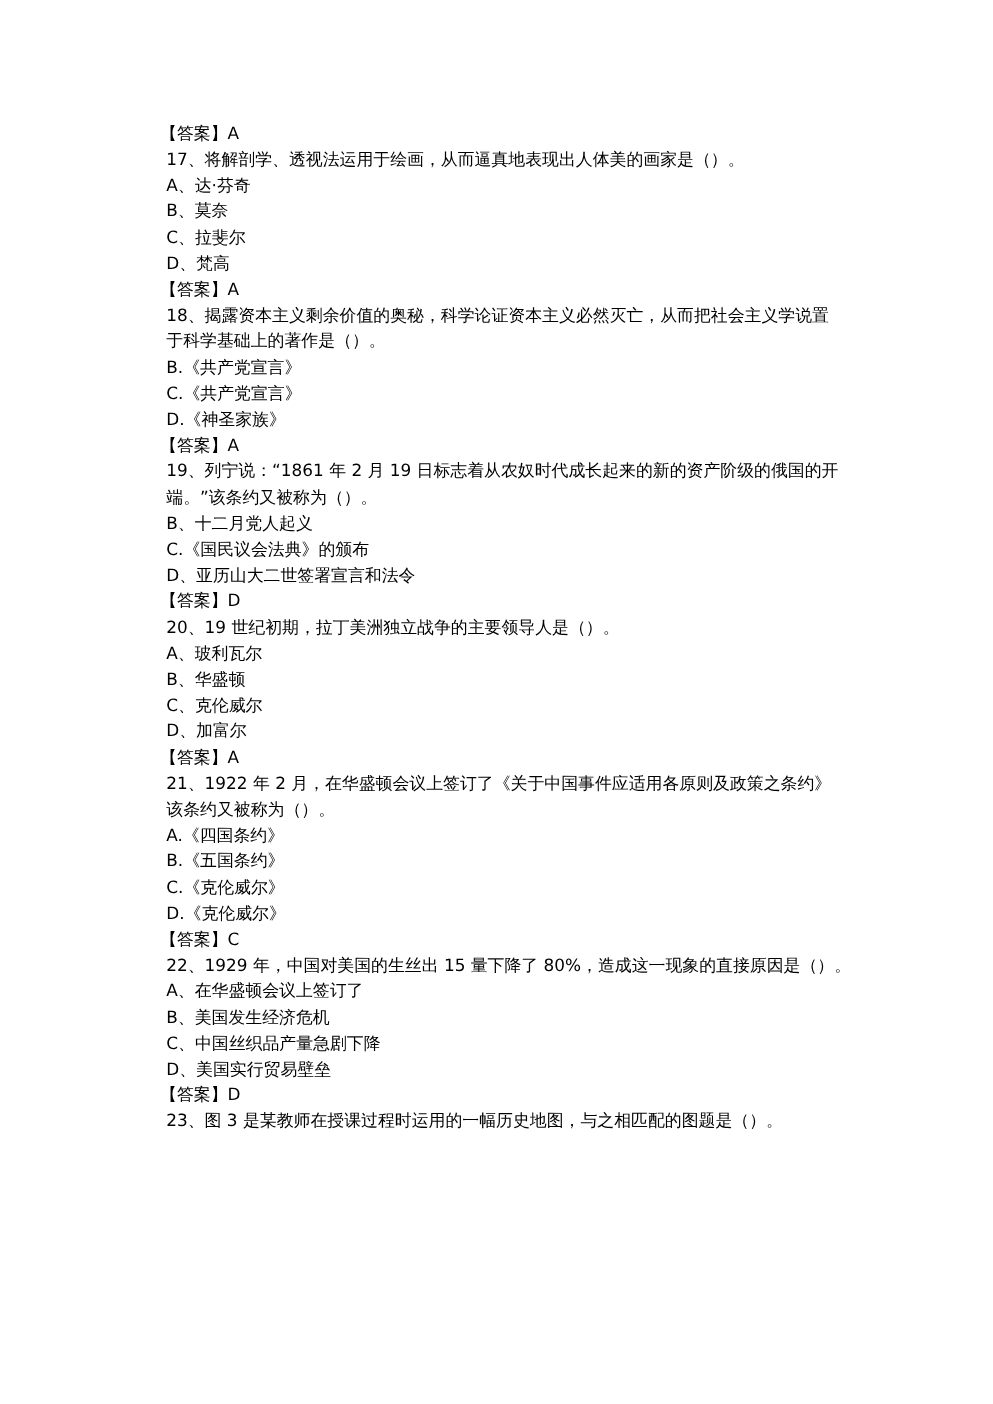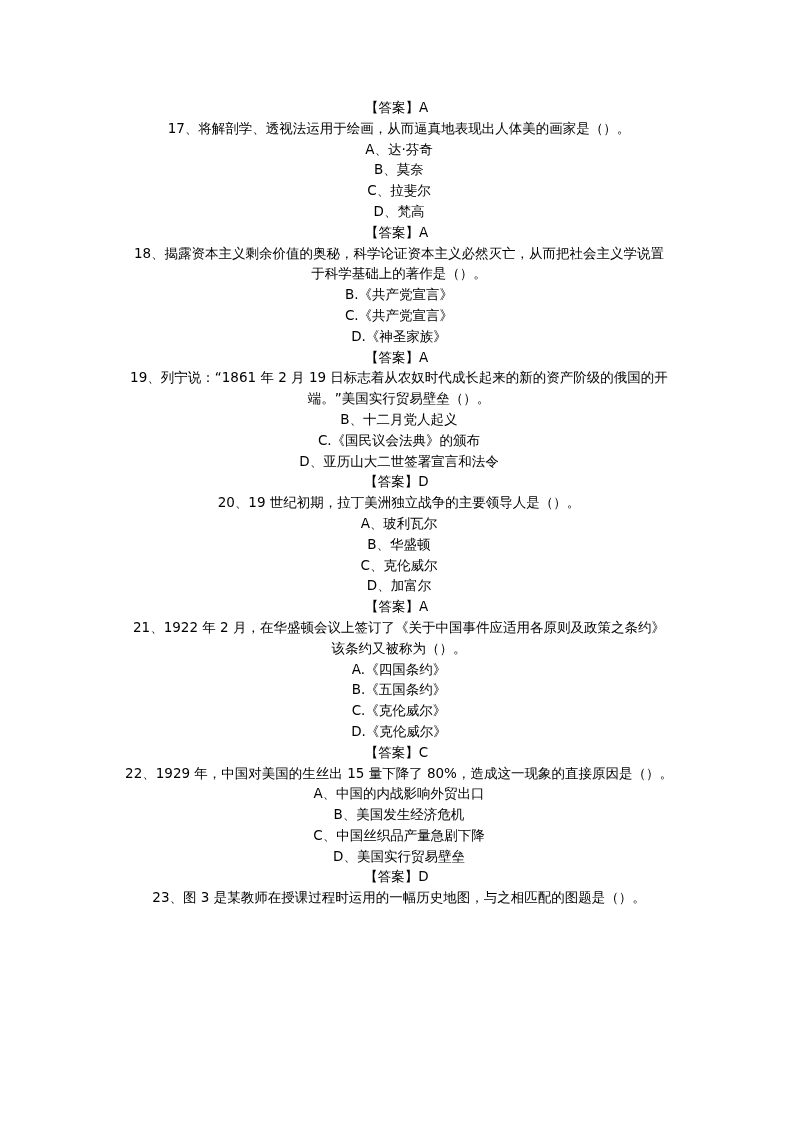--- a/index.html
+++ b/index.html
@@ -10,24 +10,23 @@
     body {
       width: 794px;
       height: 1123px;
       position: relative;
       overflow: hidden;
       font-family: "DejaVu Sans", "Liberation Sans", sans-serif;
       color: #000000;
     }
     .page {
       position: absolute;
-      left: 119px;
+      left: 133px;
       top: 97px;
       width: 560px;
-      text-align: center;
     }
     .line {
       font-size: 13.5px;
       line-height: 20.8px;
       height: 20.8px;
       white-space: nowrap;
       letter-spacing: 0;
     }
     .answer {
       margin-left: -5px;
@@ -53,21 +52,21 @@
     <div class="line">18、揭露资本主义剩余价值的奥秘，科学论证资本主义必然灭亡，从而把社会主义学说置</div>
     <div class="line">于科学基础上的著作是（）。</div>
     <div class="line">B.《共产党宣言》</div>
     <div class="line">C.《共产党宣言》</div>
     <div class="line">D.《神圣家族》</div>
     <div class="line answer">【答案】A</div>
   </div>
 
   <div class="qblock">
     <div class="line">19、列宁说：“1861 年 2 月 19 日标志着从农奴时代成长起来的新的资产阶级的俄国的开</div>
-    <div class="line">端。”美国实行贸易壁垒（）。</div>
+    <div class="line">端。”该条约又被称为（）。</div>
     <div class="line">B、十二月党人起义</div>
     <div class="line">C.《国民议会法典》的颁布</div>
     <div class="line">D、亚历山大二世签署宣言和法令</div>
     <div class="line answer">【答案】D</div>
   </div>
 
   <div class="qblock">
     <div class="line">20、19 世纪初期，拉丁美洲独立战争的主要领导人是（）。</div>
     <div class="line">A、玻利瓦尔</div>
     <div class="line">B、华盛顿</div>
@@ -81,21 +80,21 @@
     <div class="line">该条约又被称为（）。</div>
     <div class="line">A.《四国条约》</div>
     <div class="line">B.《五国条约》</div>
     <div class="line">C.《克伦威尔》</div>
     <div class="line">D.《克伦威尔》</div>
     <div class="line answer">【答案】C</div>
   </div>
 
   <div class="qblock">
     <div class="line">22、1929 年，中国对美国的生丝出 15 量下降了 80%，造成这一现象的直接原因是（）。</div>
-    <div class="line">A、中国的内战影响外贸出口</div>
+    <div class="line">A、在华盛顿会议上签订了</div>
     <div class="line">B、美国发生经济危机</div>
     <div class="line">C、中国丝织品产量急剧下降</div>
     <div class="line">D、美国实行贸易壁垒</div>
     <div class="line answer">【答案】D</div>
   </div>
 
   <div class="qblock">
     <div class="line">23、图 3 是某教师在授课过程时运用的一幅历史地图，与之相匹配的图题是（）。</div>
   </div>
 </div>

